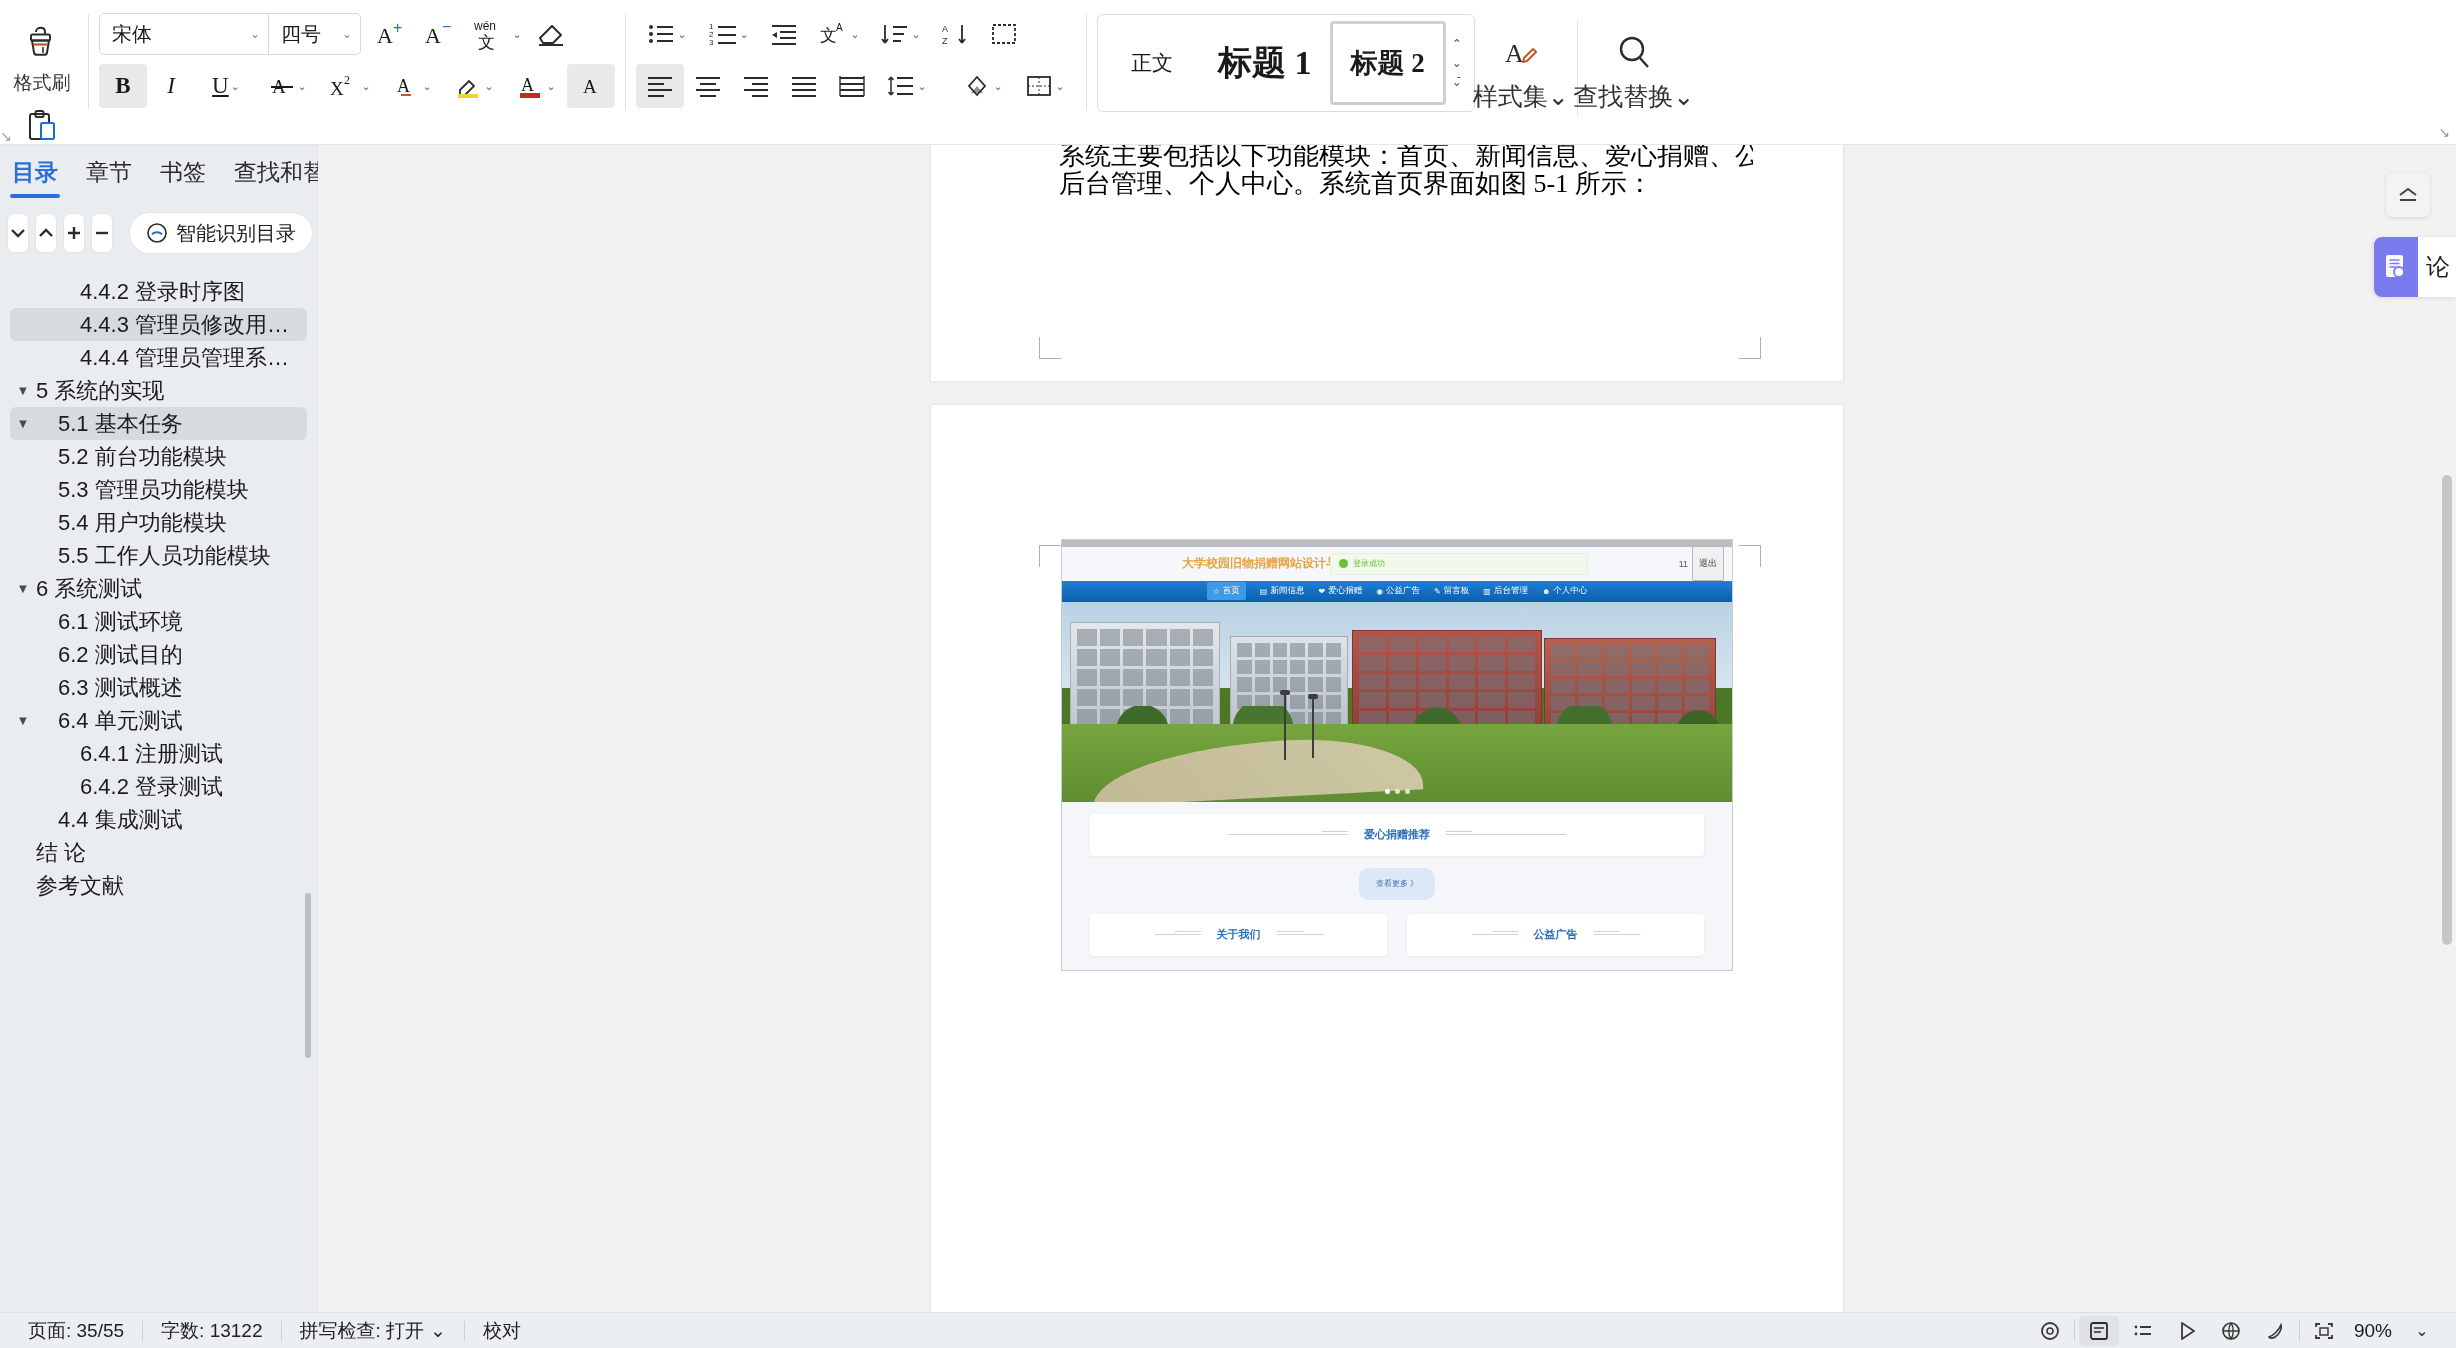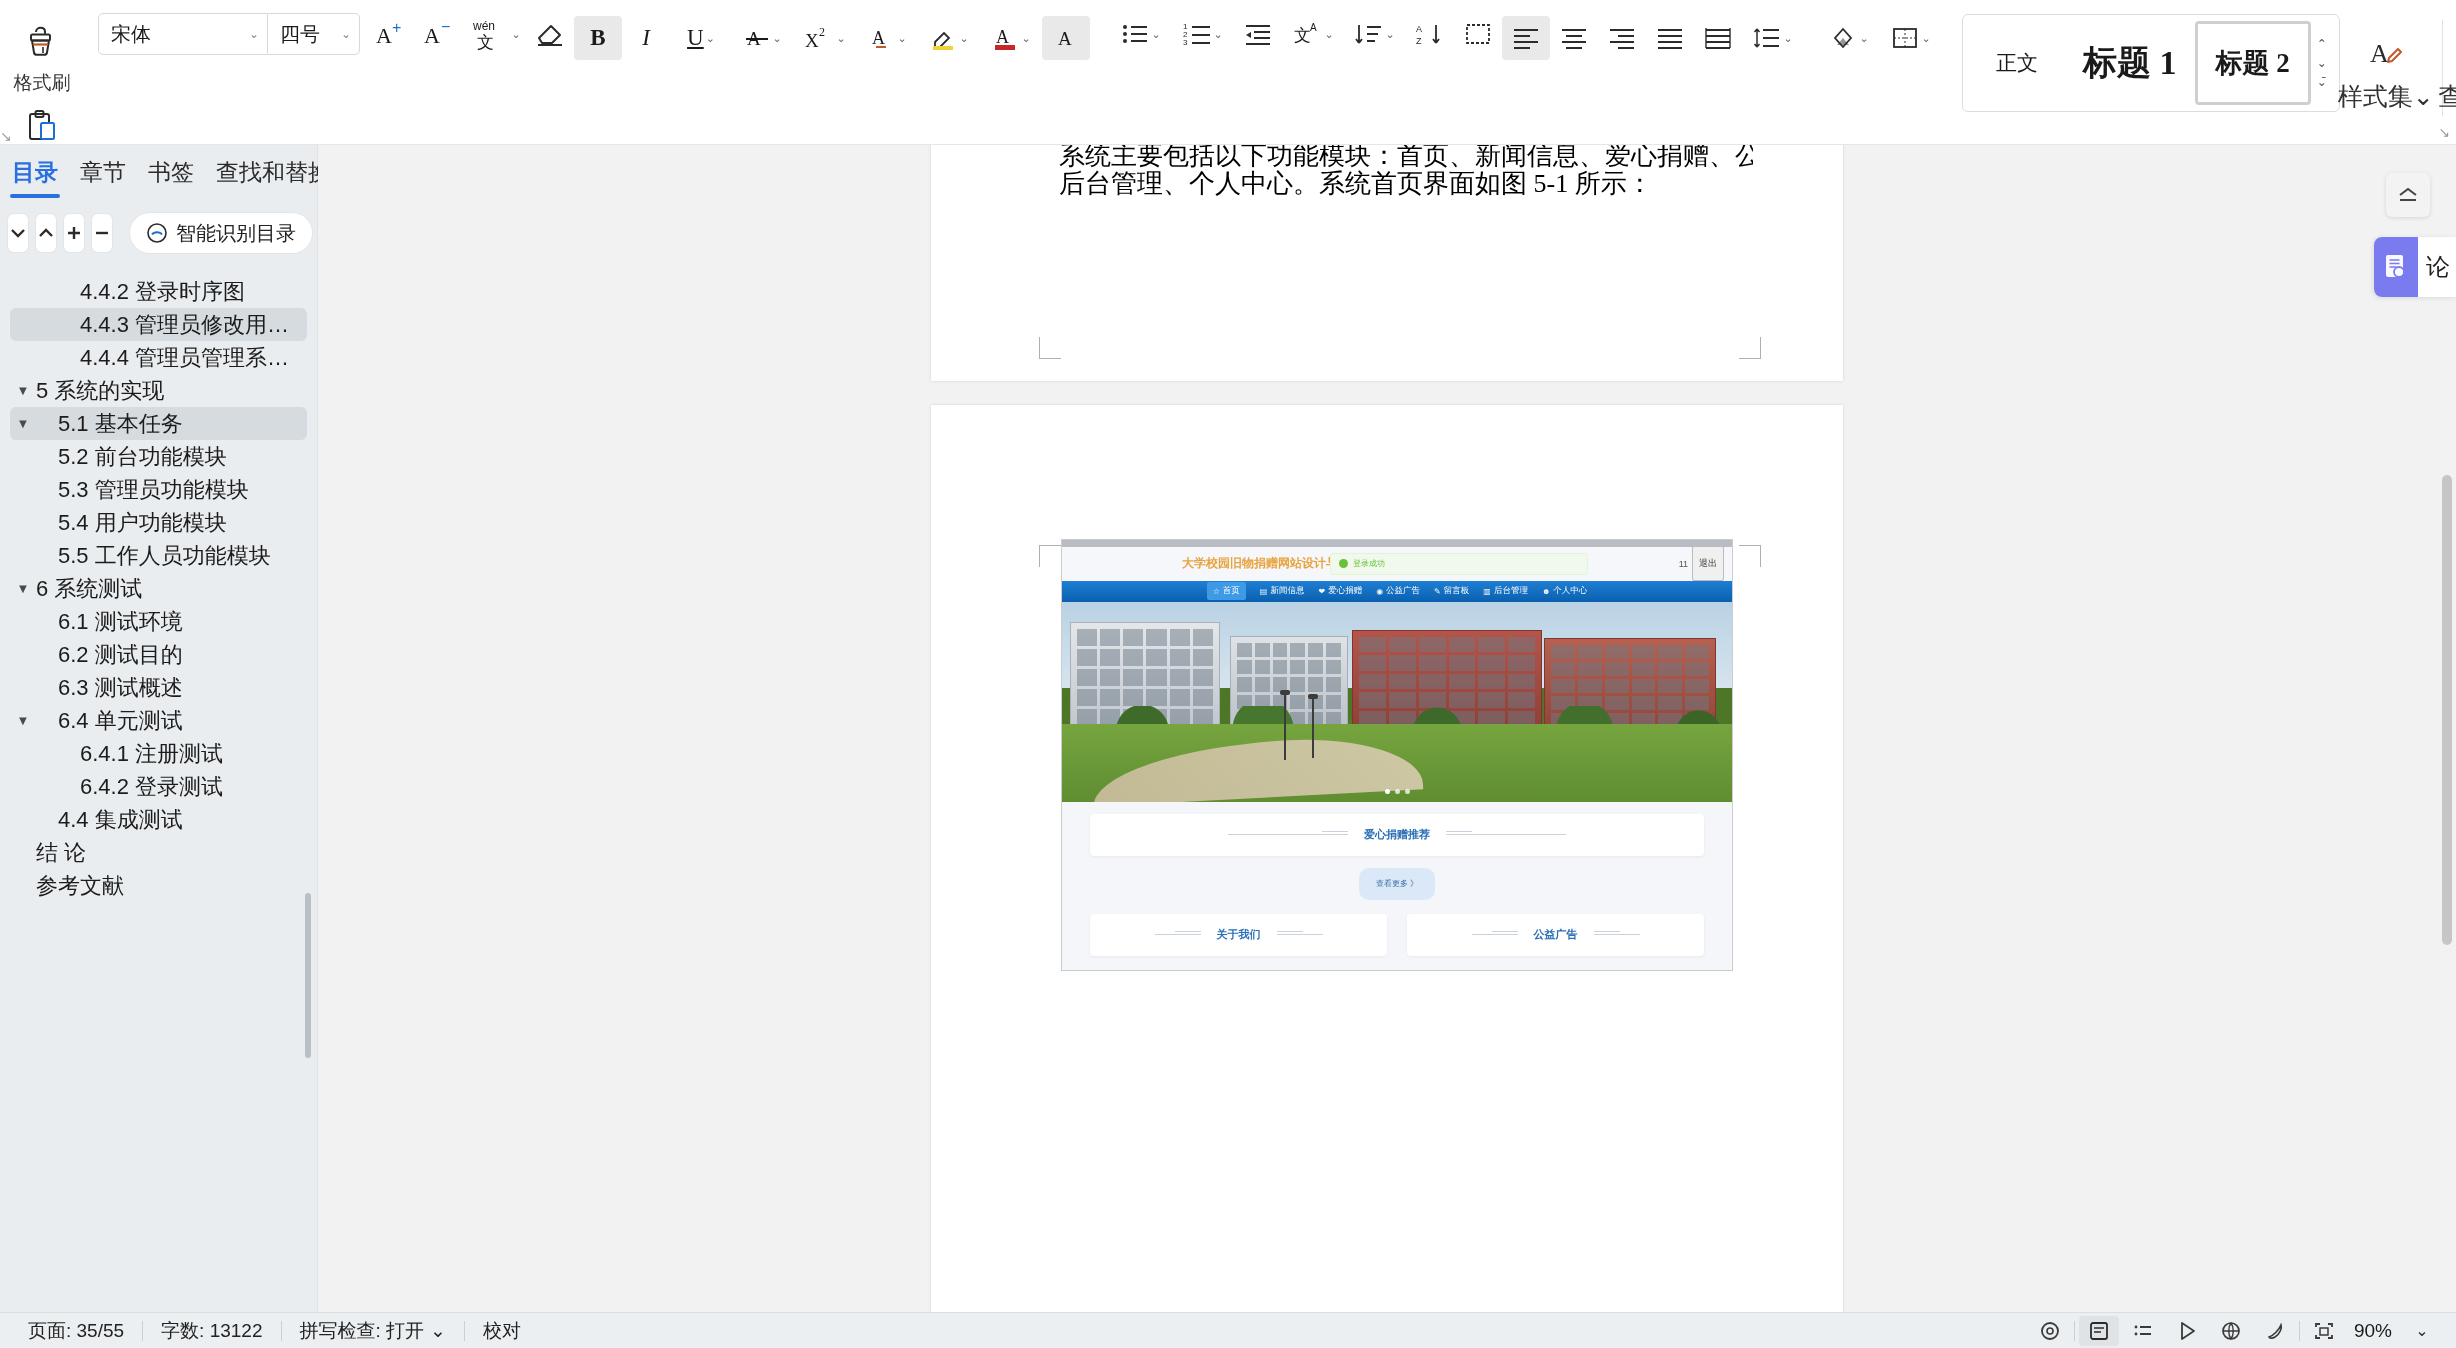--- a/index.html
+++ b/index.html
@@ -25,21 +25,21 @@
     padding-top: 8px; border-radius: 5px; cursor: pointer;
   }
   .big-btn .gi { height: 46px; display: flex; align-items: center; justify-content: center; }
   .big-btn .lbl { font-size: 19px; color: #333; margin-top: 4px; white-space: nowrap; }
   .big-btn .lbl .car { font-size: 12px; color: #666; margin-left: 2px; }
   .small-stack { display: flex; flex-direction: column; justify-content: flex-start; padding-top: 14px; }
   .mini-btn { width: 46px; height: 44px; display: flex; align-items: center; justify-content: center;
               border-radius: 4px; cursor: pointer; }
 
   
-  .font-group { display: flex; flex-direction: row; padding-top: 10px; }
+  .font-group { display: flex; flex-direction: column; padding-top: 10px; }
   .font-row { display: flex; align-items: center; height: 48px; }
   .font-row.two { margin-top: 4px; }
   .combo {
     height: 42px; border: 1px solid #d9d9d9; border-radius: 5px; background: #fff;
     display: flex; align-items: center; cursor: pointer;
   }
   .combo.name { width: 170px; border-top-right-radius: 0; border-bottom-right-radius: 0; }
   .combo.size { width: 92px; border-left: none; border-top-left-radius: 0; border-bottom-left-radius: 0; }
   .combo .txt { flex: 1; padding-left: 12px; font-size: 20px; color: #1a1a1a; white-space: nowrap; overflow: hidden;
                 font-family: "Liberation Serif", "DejaVu Serif", serif; }
@@ -78,21 +78,21 @@
   .tall-btn .gi { height: 54px; display: flex; align-items: center; justify-content: center; }
   .tall-btn .lbl { font-size: 25px; color: #333; white-space: nowrap; }
   .corner-exp { position: absolute; font-size: 14px; color: #999; }
 
   
   .body-area { flex: 1; display: flex; min-height: 0; background: #f2f2f2; position: relative; }
 
   
   .sidebar { width: 318px; flex: 0 0 318px; background: #e9edf0; display: flex; flex-direction: column;
              border-right: 1px solid #dfe3e6; position: relative; }
-  .sb-tabs { display: flex; align-items: center; height: 58px; padding: 0 10px; gap: 18px; position: relative; }
+  .sb-tabs { display: flex; align-items: center; height: 58px; padding: 0 10px; gap: 24px; position: relative; }
   .sb-tab { font-size: 23px; color: #2b2b2b; cursor: pointer; position: relative; padding: 6px 2px 10px 2px;
             white-space: nowrap; }
   .sb-tab.active { color: #2a6fe0; font-weight: bold; }
   .sb-tab.active::after { content: ""; position: absolute; left: 0; right: 0; bottom: 0; height: 4px;
                           background: #2a6fe0; border-radius: 2px; }
   .sb-close { margin-left: auto; width: 34px; height: 34px; display: flex; align-items: center;
               justify-content: center; cursor: pointer; color: #444; }
 
   .sb-tools { display: flex; align-items: center; height: 60px; padding: 0 8px; gap: 8px; }
   .sb-tool { width: 38px; height: 38px; background: #fff; border-radius: 6px; display: flex;

